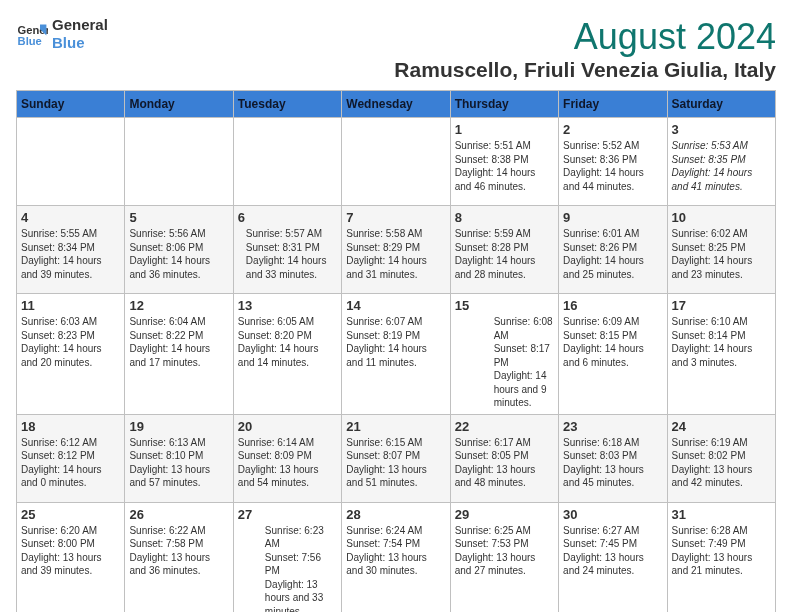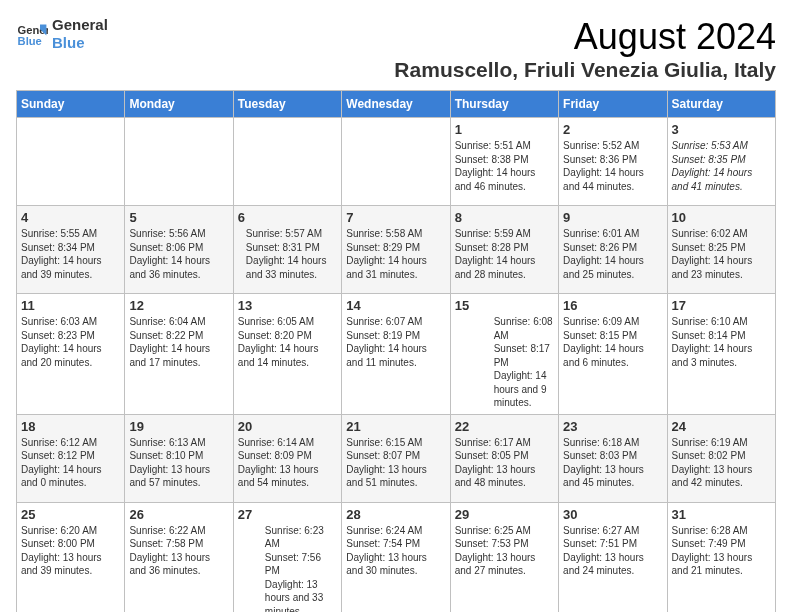--- a/index.html
+++ b/index.html
@@ -24,35 +24,35 @@
     .logo-icon {
       width: 32px;
       height: 32px;
     }
     .title-area {
       text-align: right;
     }
     .month-title {
       font-size: 36px;
       font-weight: normal;
-      color: #000000;
+      color: #0f766e;
     }
     .location-title {
       font-size: 21px;
       font-weight: bold;
       color: #333;
     }
     table {
       width: 100%;
       border-collapse: collapse;
       table-layout: fixed;
     }
     thead tr th {
       background-color: #3a7fd5;
-      color: #ffffff;
+      color: #0f172a;
       font-size: 12px;
       font-weight: bold;
       padding: 6px 4px;
       text-align: left;
       border: 1px solid #c0c0c0;
     }
     tbody tr td {
       vertical-align: top;
       border: 1px solid #c0c0c0;
       padding: 4px;
@@ -296,21 +296,21 @@
         </td>
         <td>
           <span class="day-number">29</span>
           <div class="cell-content" style="white-space: pre-line;">Sunrise: 6:25 AM
 Sunset: 7:53 PM
 Daylight: 13 hours and 27 minutes.</div>
         </td>
         <td>
           <span class="day-number">30</span>
           <div class="cell-content" style="white-space: pre-line;">Sunrise: 6:27 AM
-Sunset: 7:51 PM
+Sunset: 7:45 PM
 Daylight: 13 hours and 24 minutes.</div>
         </td>
         <td>
           <span class="day-number">31</span>
           <div class="cell-content" style="white-space: pre-line;">Sunrise: 6:28 AM
 Sunset: 7:49 PM
 Daylight: 13 hours and 21 minutes.</div>
         </td>
       </tr>
     </tbody>

